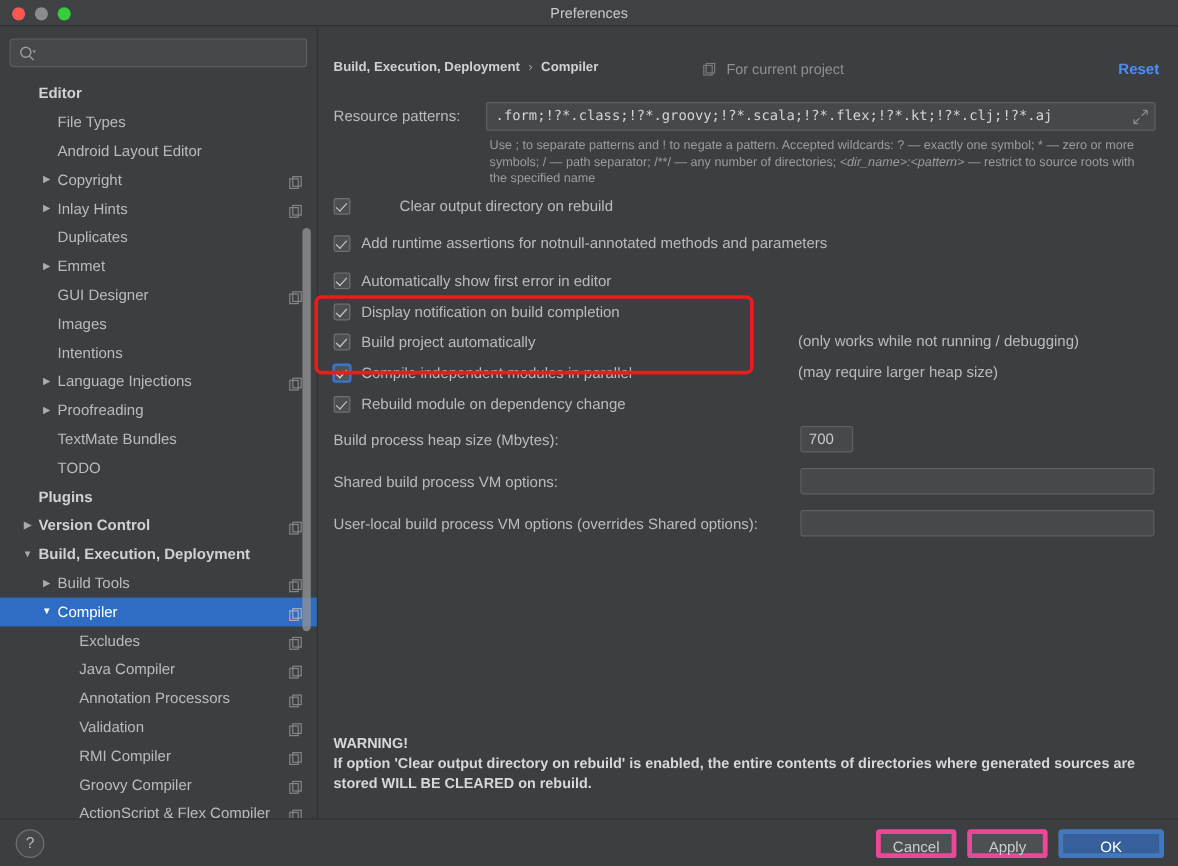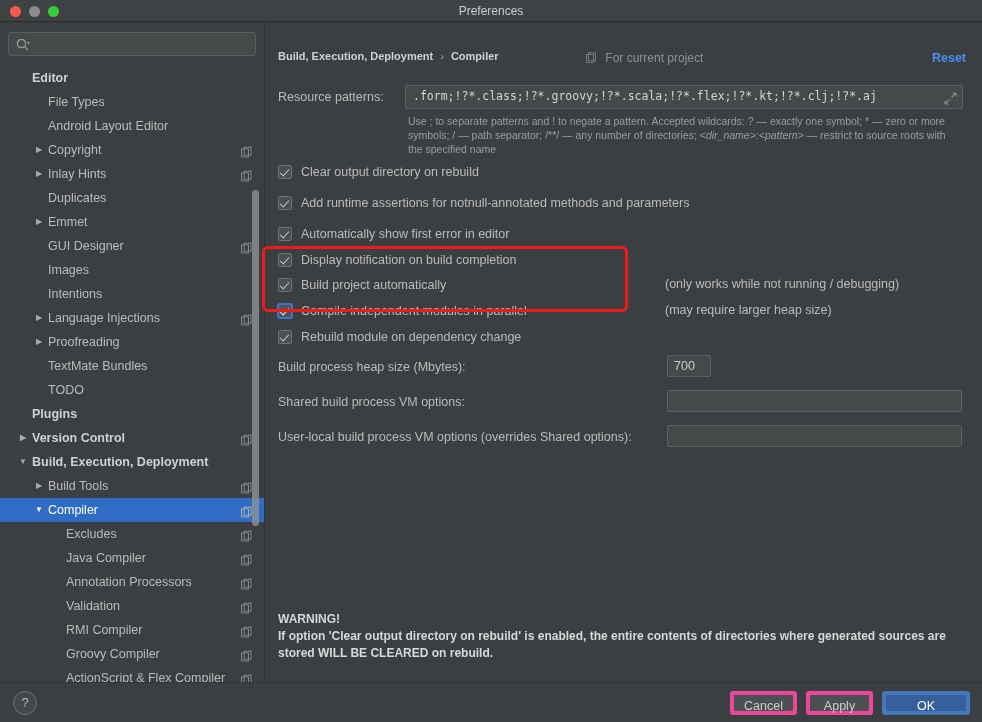--- a/index.html
+++ b/index.html
@@ -416,21 +416,21 @@
           <path d="M1 12 L5.5 7.5 M1 12 L1 8.4 M1 12 L4.6 12" stroke="#bfc1c2" stroke-width="1.1" fill="none"></path>
         </svg>
       </span>
     </div>
 
     <div class="help-text">
       <span>Use ; to separate patterns and ! to negate a pattern. Accepted wildcards: ? — exactly one symbol; * — zero or more symbols; / — path separator; /**/ — any number of directories; </span><i>&lt;dir_name&gt;:&lt;pattern&gt;</i><span> — restrict to source roots with the specified name</span>
     </div>
 
     <div id="cbs">
-        <div class="cb-row" style="top: 141px;">
+        <div class="cb-row" style="top: 141px; gap: 32px;">
           <span class="cb checked"></span>
           <span class="cb-label">Clear output directory on rebuild</span>
         </div>
         <div class="cb-row" style="top: 172px;">
           <span class="cb checked"></span>
           <span class="cb-label">Add runtime assertions for notnull-annotated methods and parameters</span>
         </div>
         <div class="cb-row" style="top: 203px;">
           <span class="cb checked"></span>
           <span class="cb-label">Automatically show first error in editor</span>

